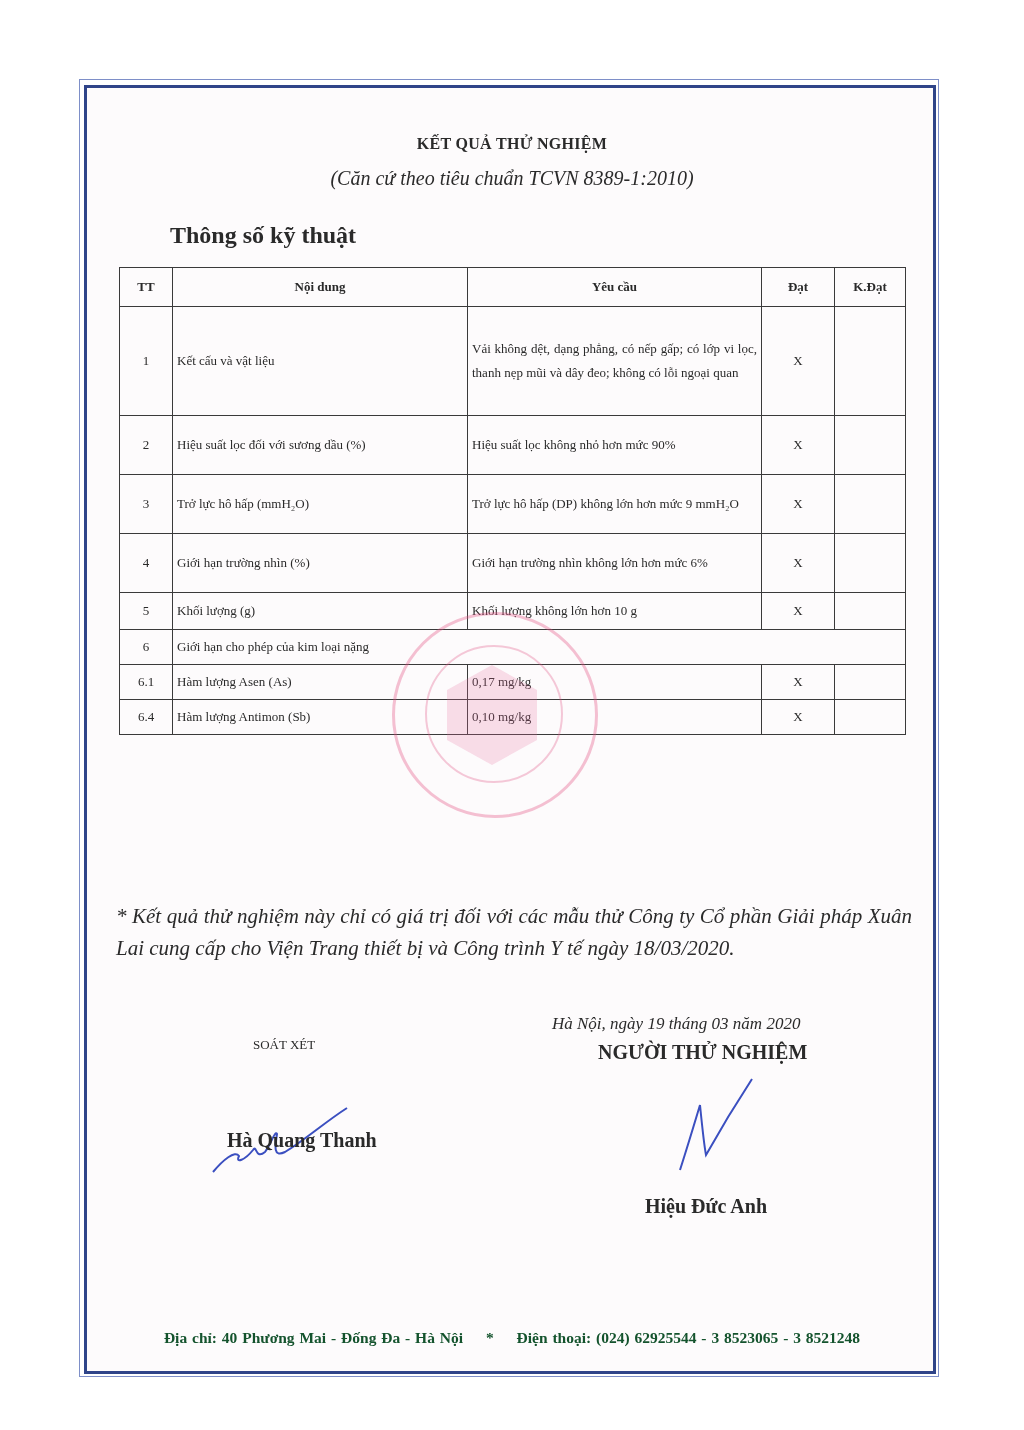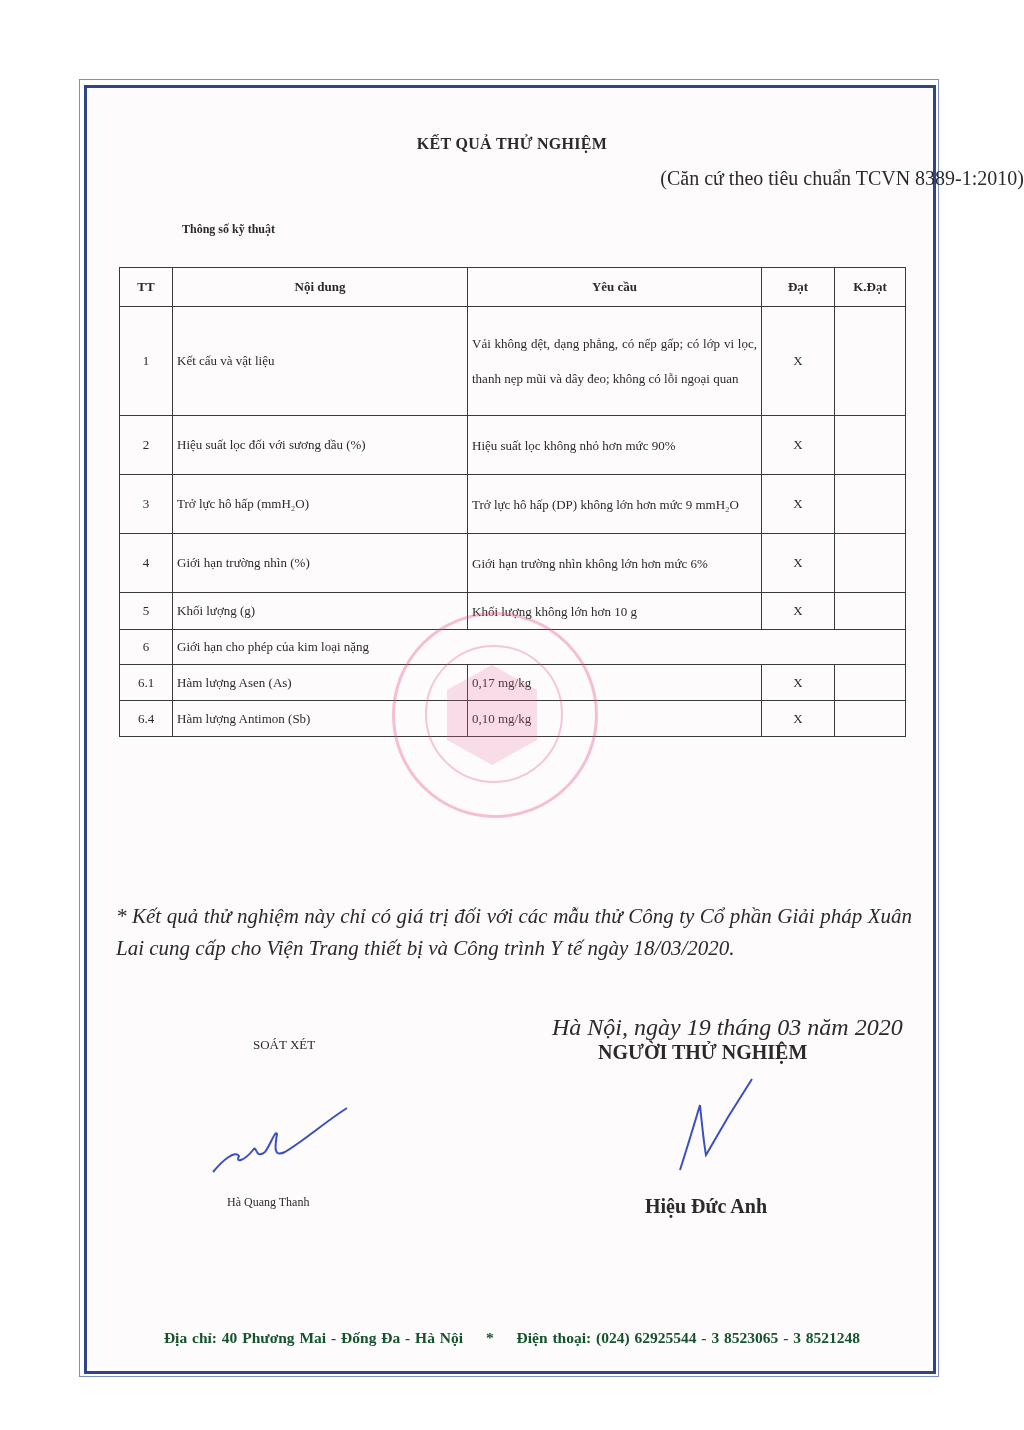--- a/index.html
+++ b/index.html
@@ -13,37 +13,38 @@
   }
   .frame-inner {
     position:absolute; left:84px; top:85px; width:846px; height:1283px;
     border:3px solid #2f4489; background:#fdfbfc;
   }
   .title {
     position:absolute; left:0; width:1024px; top:135px; text-align:center;
     font-weight:bold; font-size:16px; letter-spacing:0.3px;
   }
   .subtitle {
-    position:absolute; left:0; width:1024px; top:167px; text-align:right;
+    position:absolute; left:0; width:1024px; top:167px; text-align:center;
     font-size:20px;
+    font-style:italic;
   }
   .section {
-    position:absolute; left:182px; top:222px; font-weight:bold; font-size:12px;
+    position:absolute; left:170px; top:222px; font-weight:bold; font-size:24px;
   }
   table.results {
     position:absolute; left:119px; top:267px; width:787px;
     border-collapse:collapse; font-size:13px;
   }
   table.results td, table.results th {
     border:1.5px solid #3a3a3a; padding:0 4px; vertical-align:middle;
   }
   table.results th { font-weight:bold; height:38px; text-align:center; }
   td.tt { text-align:center; width:44px; }
   td.nd { width:286px; }
-  td.yc { width:285px; text-align:justify; line-height:35px; padding:3px 4px;margin-top:7px; }
+  td.yc { width:285px; text-align:justify; line-height:24px; padding:3px 4px;margin-top:7px; }
   td.dat { text-align:center; width:64px; }
   td.kdat { width:62px; }
   tr.r1 td { height:108px; }
   tr.r2 td, tr.r3 td, tr.r4 td { height:58px; }
   tr.r5 td { height:36px; }
   tr.r6 td { height:34px; }
   tr.sub td { height:34px; }
   .stamp {
     position:absolute; left:392px; top:612px; width:200px; height:200px;
     border:3px solid rgba(226,80,130,0.35); border-radius:50%;
@@ -56,32 +57,32 @@
   .stamp-hex {
     position:absolute; left:52px; top:50px; width:90px; height:100px;
     background:rgba(232,110,160,0.22);
     clip-path:polygon(50% 0,100% 25%,100% 75%,50% 100%,0 75%,0 25%);
   }
   .note {
     position:absolute; left:116px; top:900px; width:796px; font-style:italic;
     font-size:21px; line-height:32px; text-align:justify;
   }
   .place-date {
-    position:absolute; left:552px; top:1014px; font-style:italic; font-size:24px;
+    position:absolute; left:552px; top:1014px; font-style:italic; font-size:17px;
   }
   .sig-title-left {
     position:absolute; left:253px; top:1037px; font-weight:normal; font-size:13px;
   }
   .sig-title-right {
     position:absolute; left:598px; top:1041px; font-weight:bold; font-size:20px;
   }
   .sig-left { position:absolute; left:205px; top:1100px; width:150px; height:90px; }
   .sig-right { position:absolute; left:670px; top:1075px; width:90px; height:100px; }
   .name-left {
-    position:absolute; left:227px; top:1195px; font-weight:normal; font-size:12px;
+    position:absolute; left:227px; top:1129px; font-weight:bold; font-size:20px;
   }
   .name-right {
     position:absolute; left:645px; top:1195px; font-weight:bold; font-size:20px;
   }
   .footer {
     position:absolute; left:0; width:1024px; top:1329px; text-align:center;
     font-weight:bold; font-size:15.5px; color:#14532d; word-spacing:1px;
   }
   .footer .sep { margin:0 18px; }
 </style>

